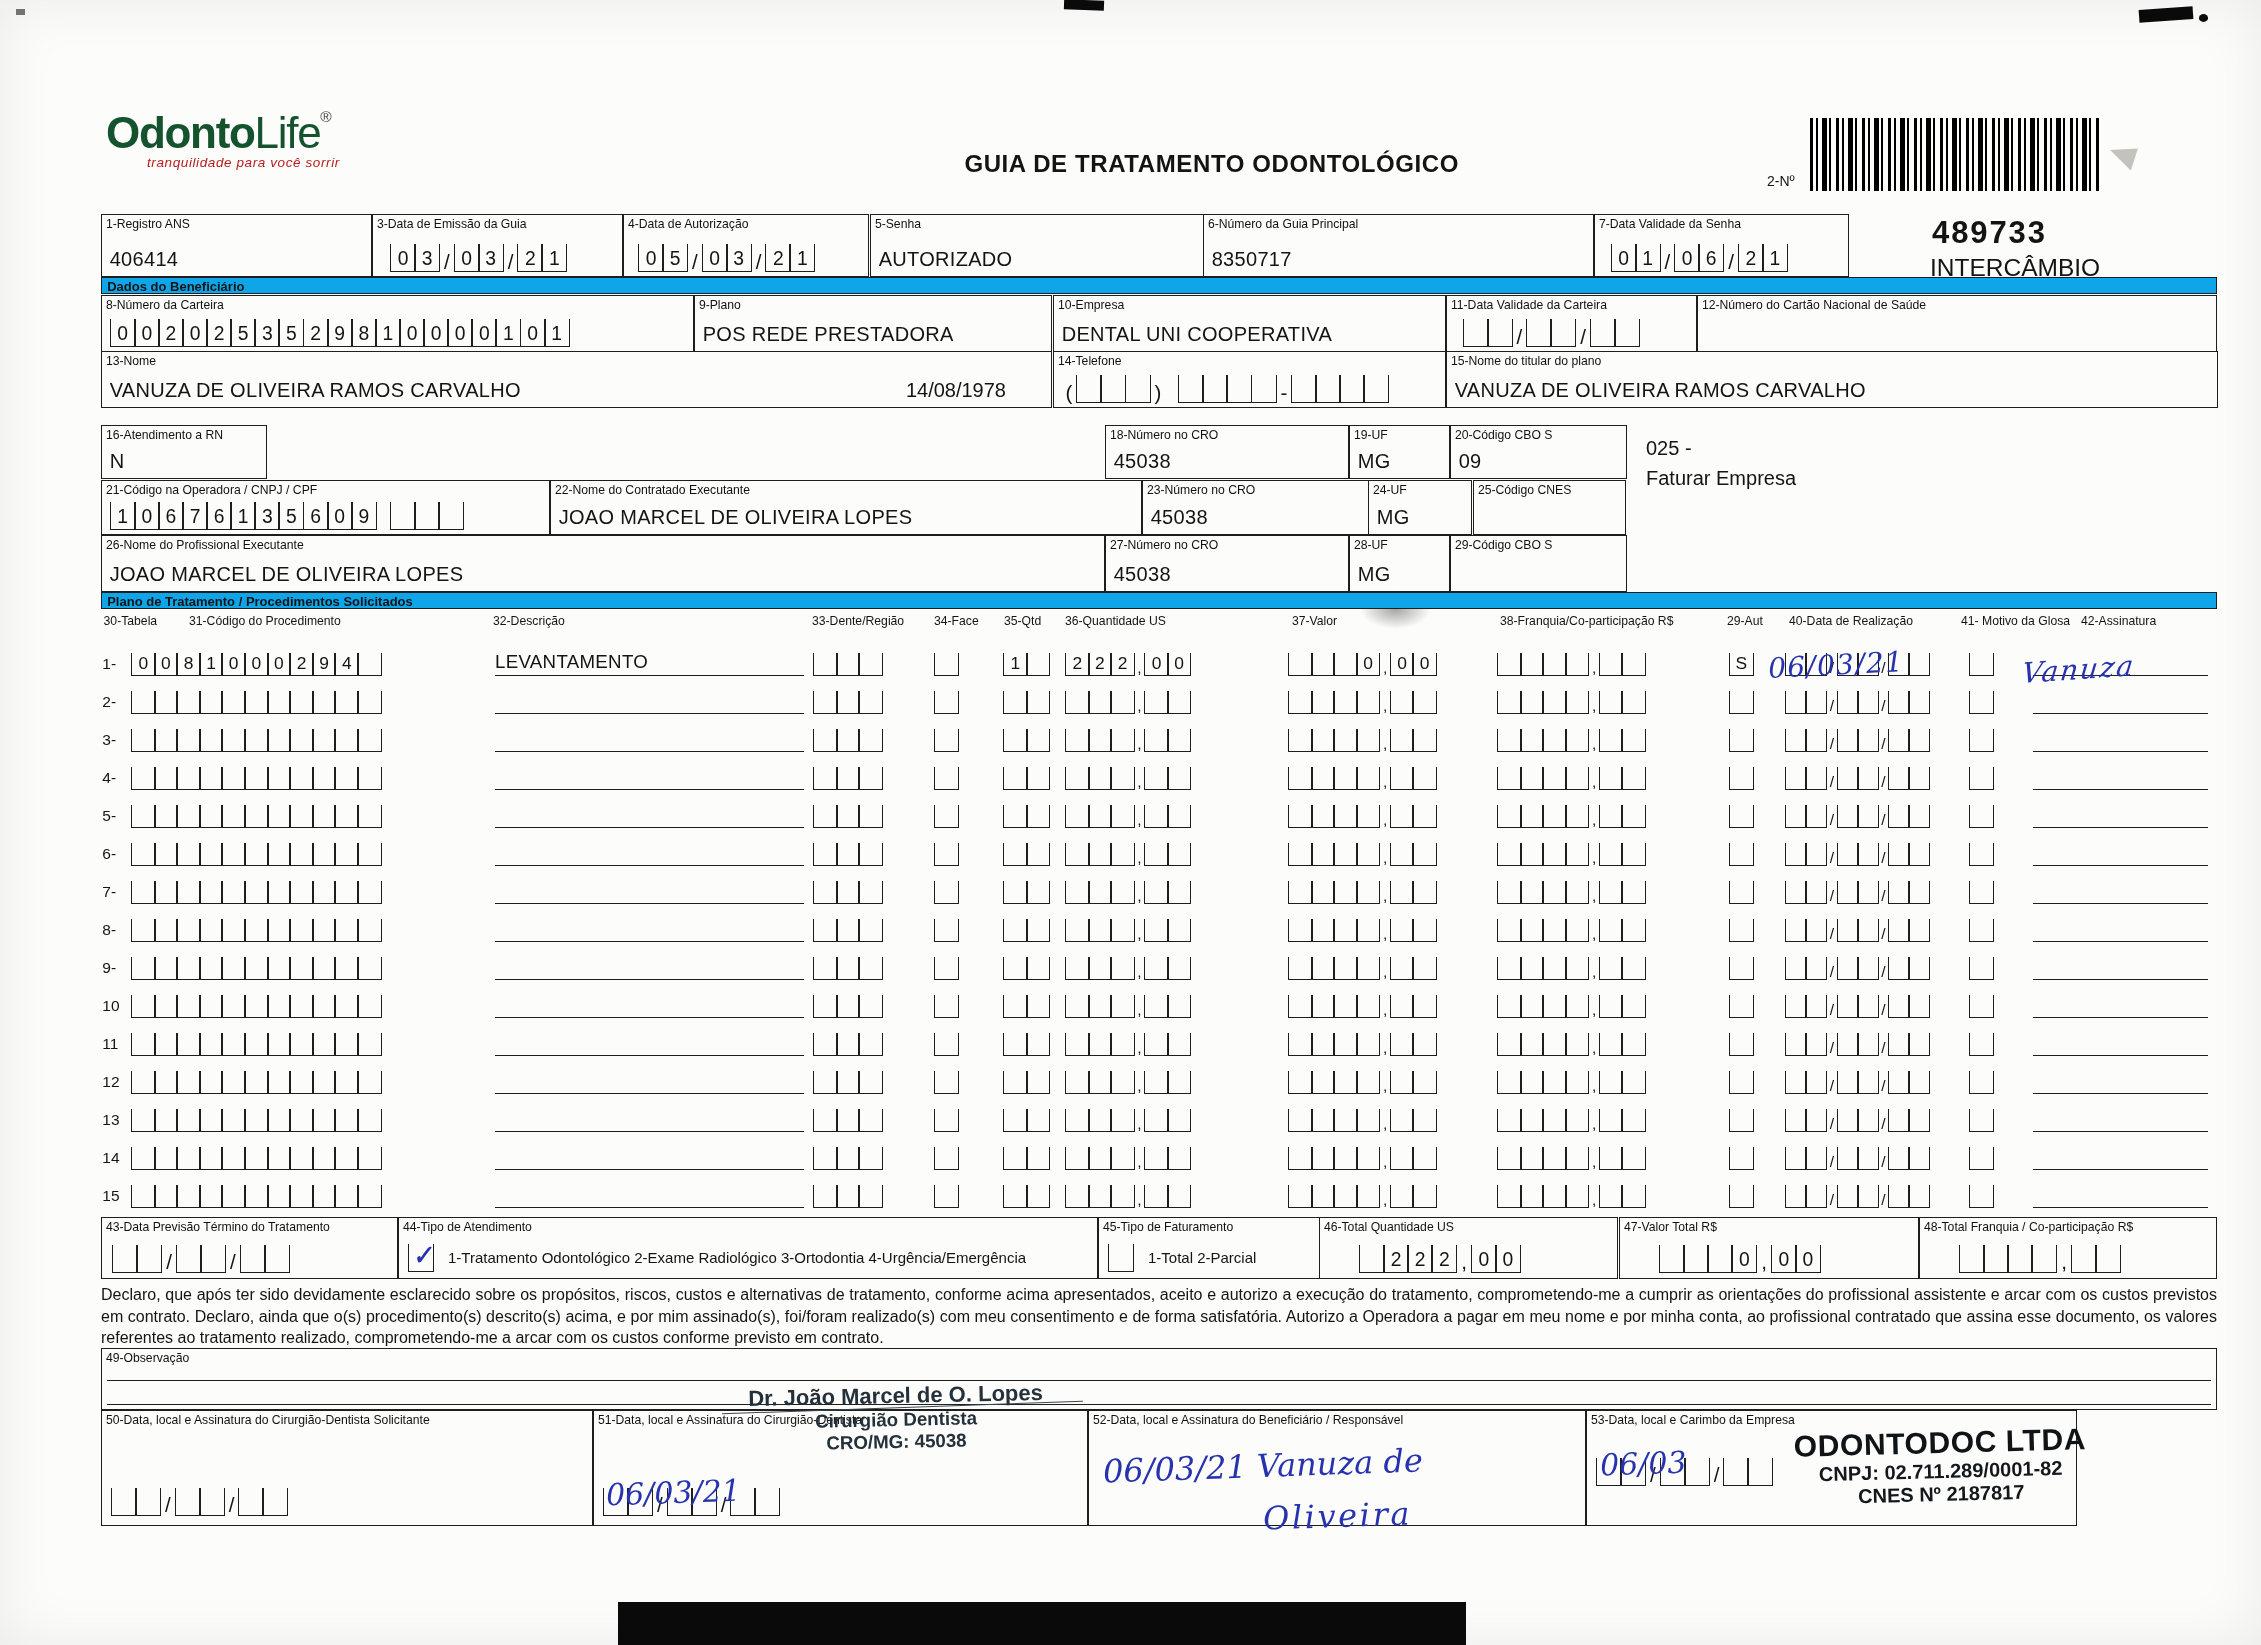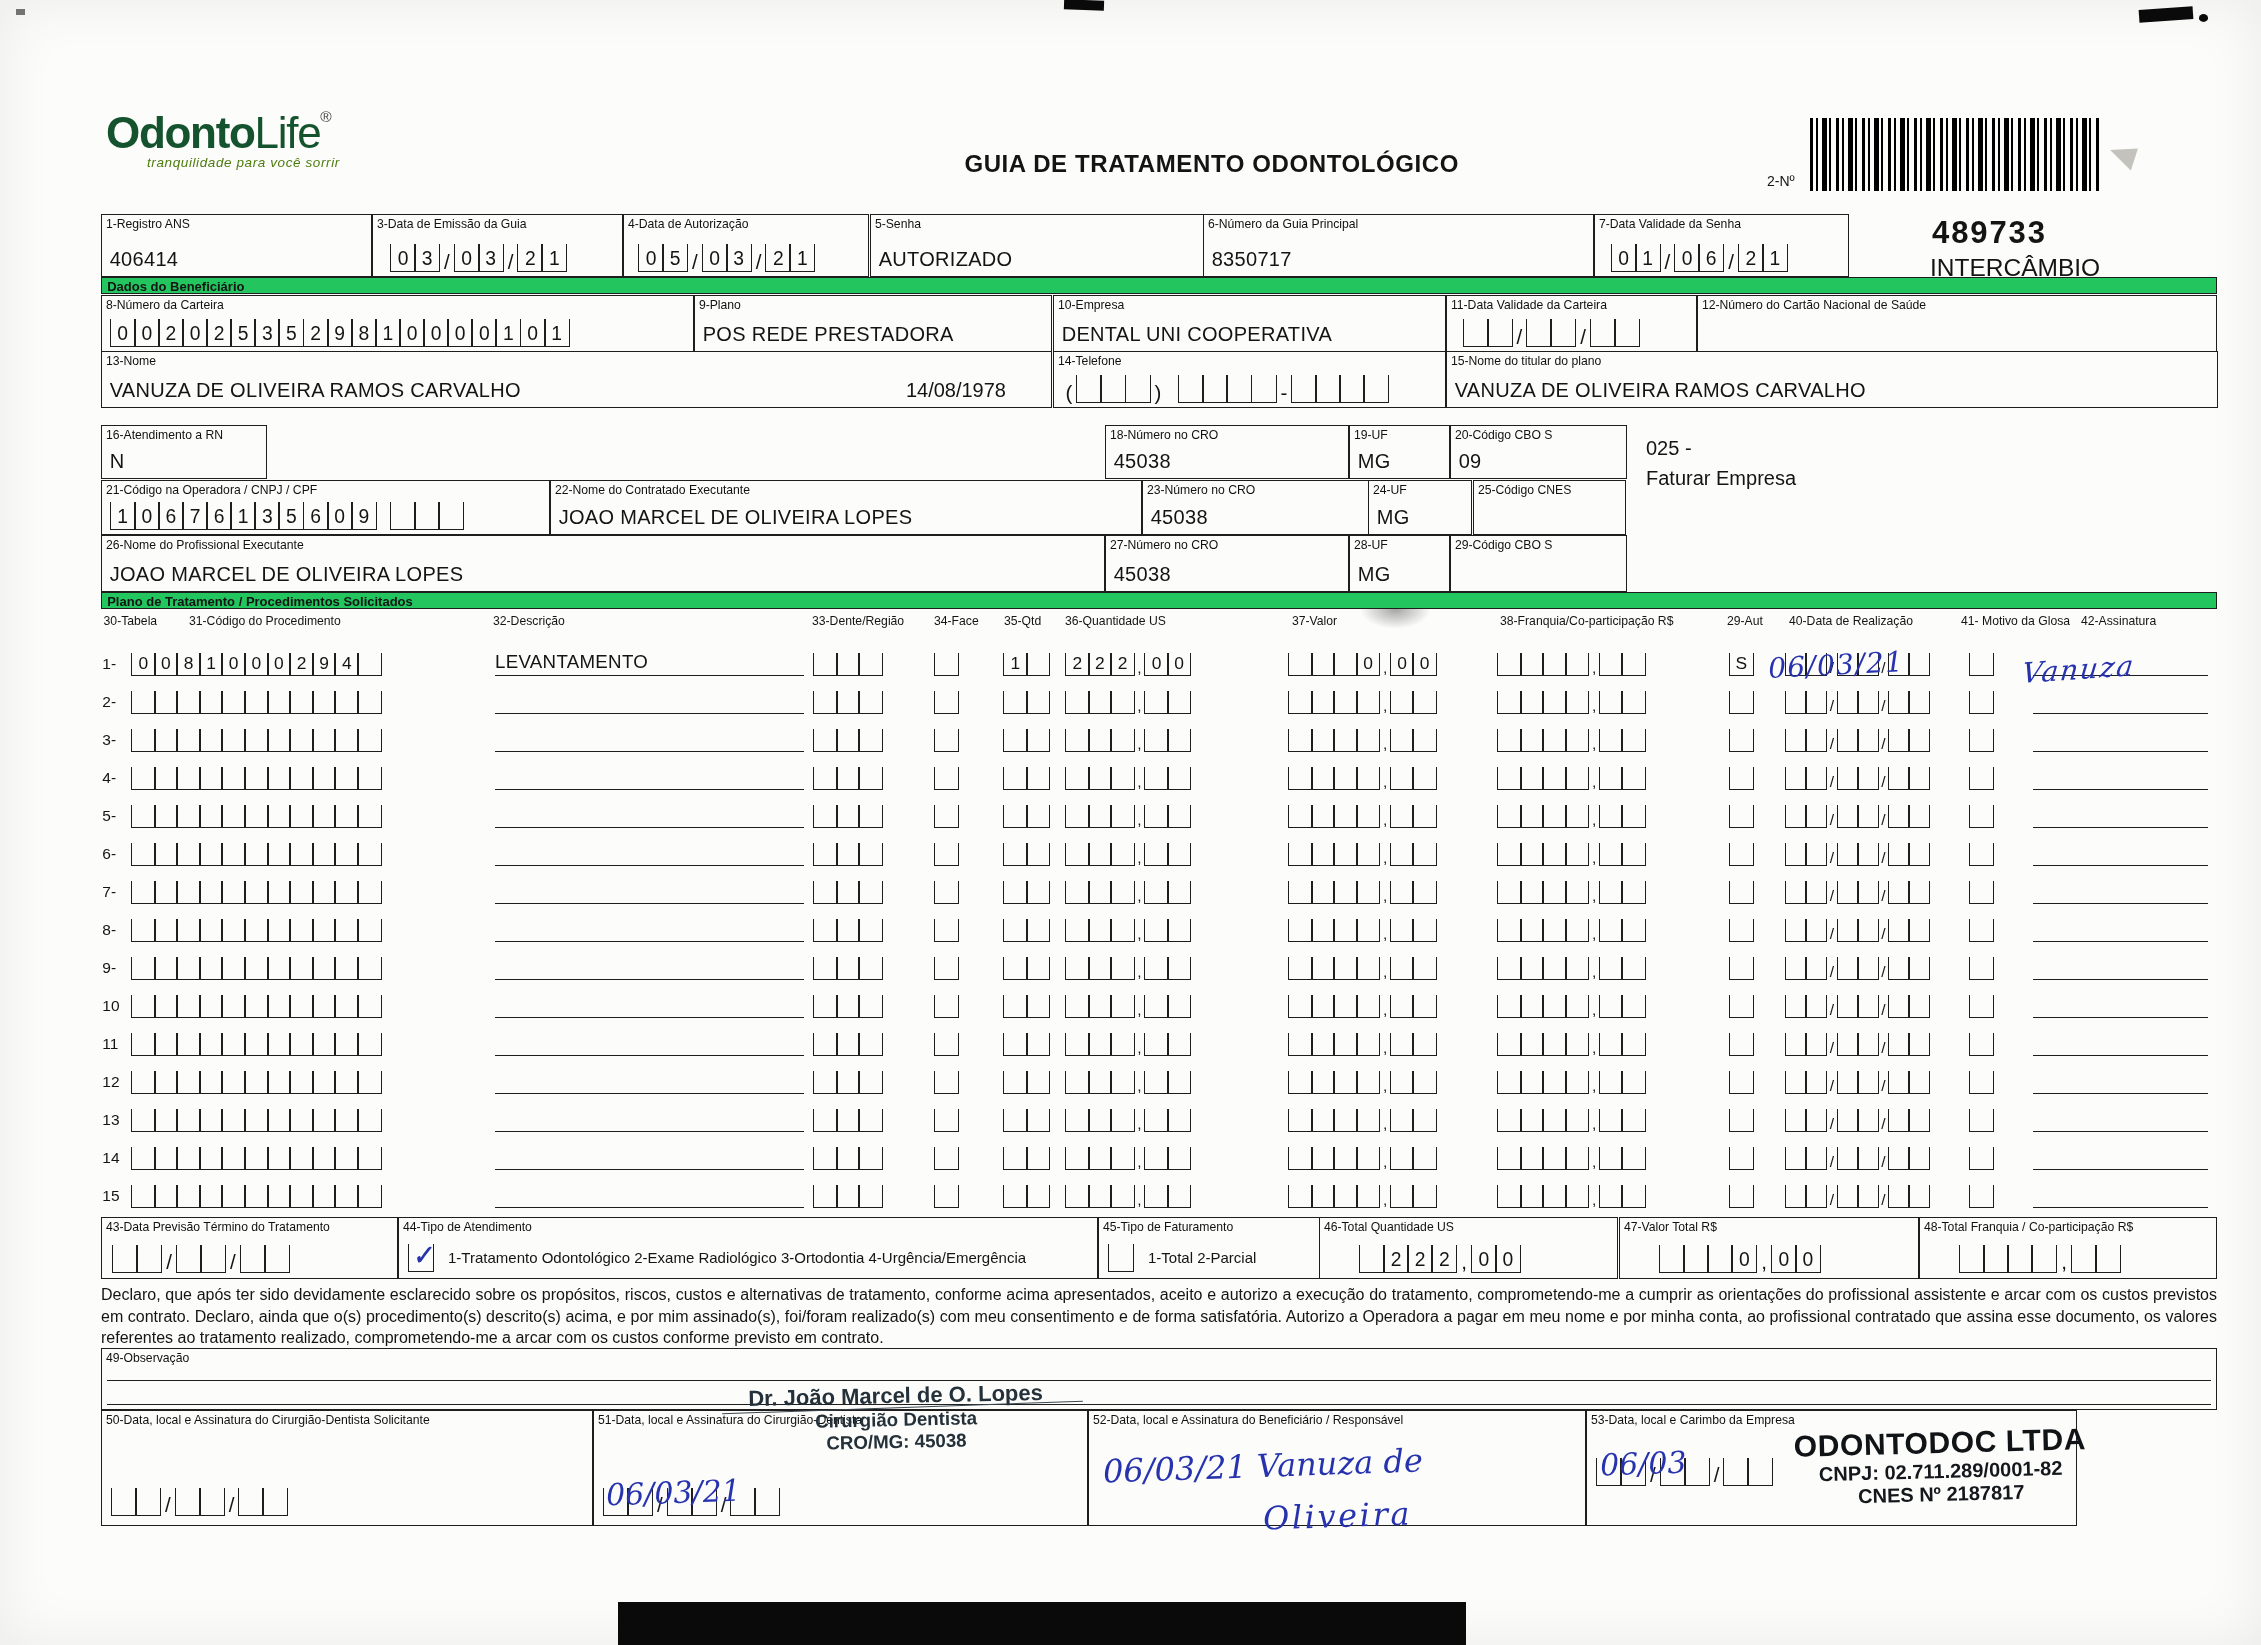--- a/index.html
+++ b/index.html
@@ -5,35 +5,35 @@
   *{box-sizing:border-box;margin:0;padding:0}
   html,body{background:#9a9a9a}
   .page{position:relative;width:2261px;height:1645px;background:#fcfcfa;
         font-family:"Liberation Sans",sans-serif;color:#141414;overflow:hidden;
         box-shadow:inset 0 0 58px rgba(0,0,0,.07)}
   
   .fieldbox{position:absolute;border:1.9px solid #1e1e1e}
   .fieldbox .lbl{position:absolute;top:1.9px;left:3.9px;font-size:12.2px;white-space:nowrap;color:#111}
   .fieldbox .val{position:absolute;left:7.7px;bottom:5.2px;font-size:20px;letter-spacing:0.3px;white-space:nowrap}
   .fieldbox .val2{position:absolute;right:45px;bottom:5.2px;font-size:20px;white-space:nowrap}
-  .bar{position:absolute;left:101px;width:2116px;height:17.4px;background:#22c55e;border:1.9px solid #1e1e1e;
+  .bar{position:absolute;left:101px;width:2116px;height:17.4px;background:#0ea5e9;border:1.9px solid #1e1e1e;
        font-size:13px;font-weight:bold;padding:0.6px 5.2px;white-space:nowrap}
   
   .comb{position:absolute;display:flex;align-items:flex-end}
   .cc{width:26px;height:28px;border:1.9px solid #1e1e1e;border-top:none;display:flex;align-items:flex-end;
       justify-content:center;font-size:19.3px;padding-bottom:1.3px;background:transparent}
   .cc+.cc{margin-left:-1.9px}
   .cs{font-size:20.6px;padding:0 3.9px;display:flex;align-items:flex-end;line-height:1}
   .cg{width:13px}
   
   .logo{position:absolute}
   .logo-main1{font-size:44px;font-weight:bold;letter-spacing:-1.3px;color:#14532d}
   .logo-main2{font-size:44px;font-weight:normal;letter-spacing:-1.3px;color:#14532d}
   .logo-reg{font-size:15.5px;vertical-align:top;color:#444}
-  .logo-tag{font-size:13.5px;font-style:italic;letter-spacing:0.6px;color:#4d7c0f;padding-left:41px;margin-top:-2.6px}
+  .logo-tag{font-size:13.5px;font-style:italic;letter-spacing:0.6px;color:#b91c1c;padding-left:41px;margin-top:-2.6px}
   .title{position:absolute;left:776px;top:150px;width:683px;text-align:right;font-size:24px;
          font-weight:600;letter-spacing:0.6px}
   .bclabel{position:absolute;left:1767px;top:173px;font-size:14px}
   .barcode{position:absolute;left:1810px;top:118px;width:291px;height:73px;
     background:repeating-linear-gradient(90deg,#000 0 3.2px,transparent 3.2px 5.8px,#000 5.8px 7.7px,
       transparent 7.7px 11.6px,#000 11.6px 17px,transparent 17px 18.7px,#000 18.7px 21px,transparent 21px 26px)}
   .bc-arrow{position:absolute;left:2109px;top:144px;width:0;height:0;border-top:10.3px solid transparent;
             border-bottom:13px solid transparent;border-right:26px solid #b5b3ae;transform:rotate(18deg);opacity:.8}
   .guide-num{position:absolute;left:1932px;top:215px;font-size:31px;font-weight:bold;letter-spacing:1.9px}
   .guide-type{position:absolute;left:1930px;top:254px;font-size:24.5px;font-weight:500}

